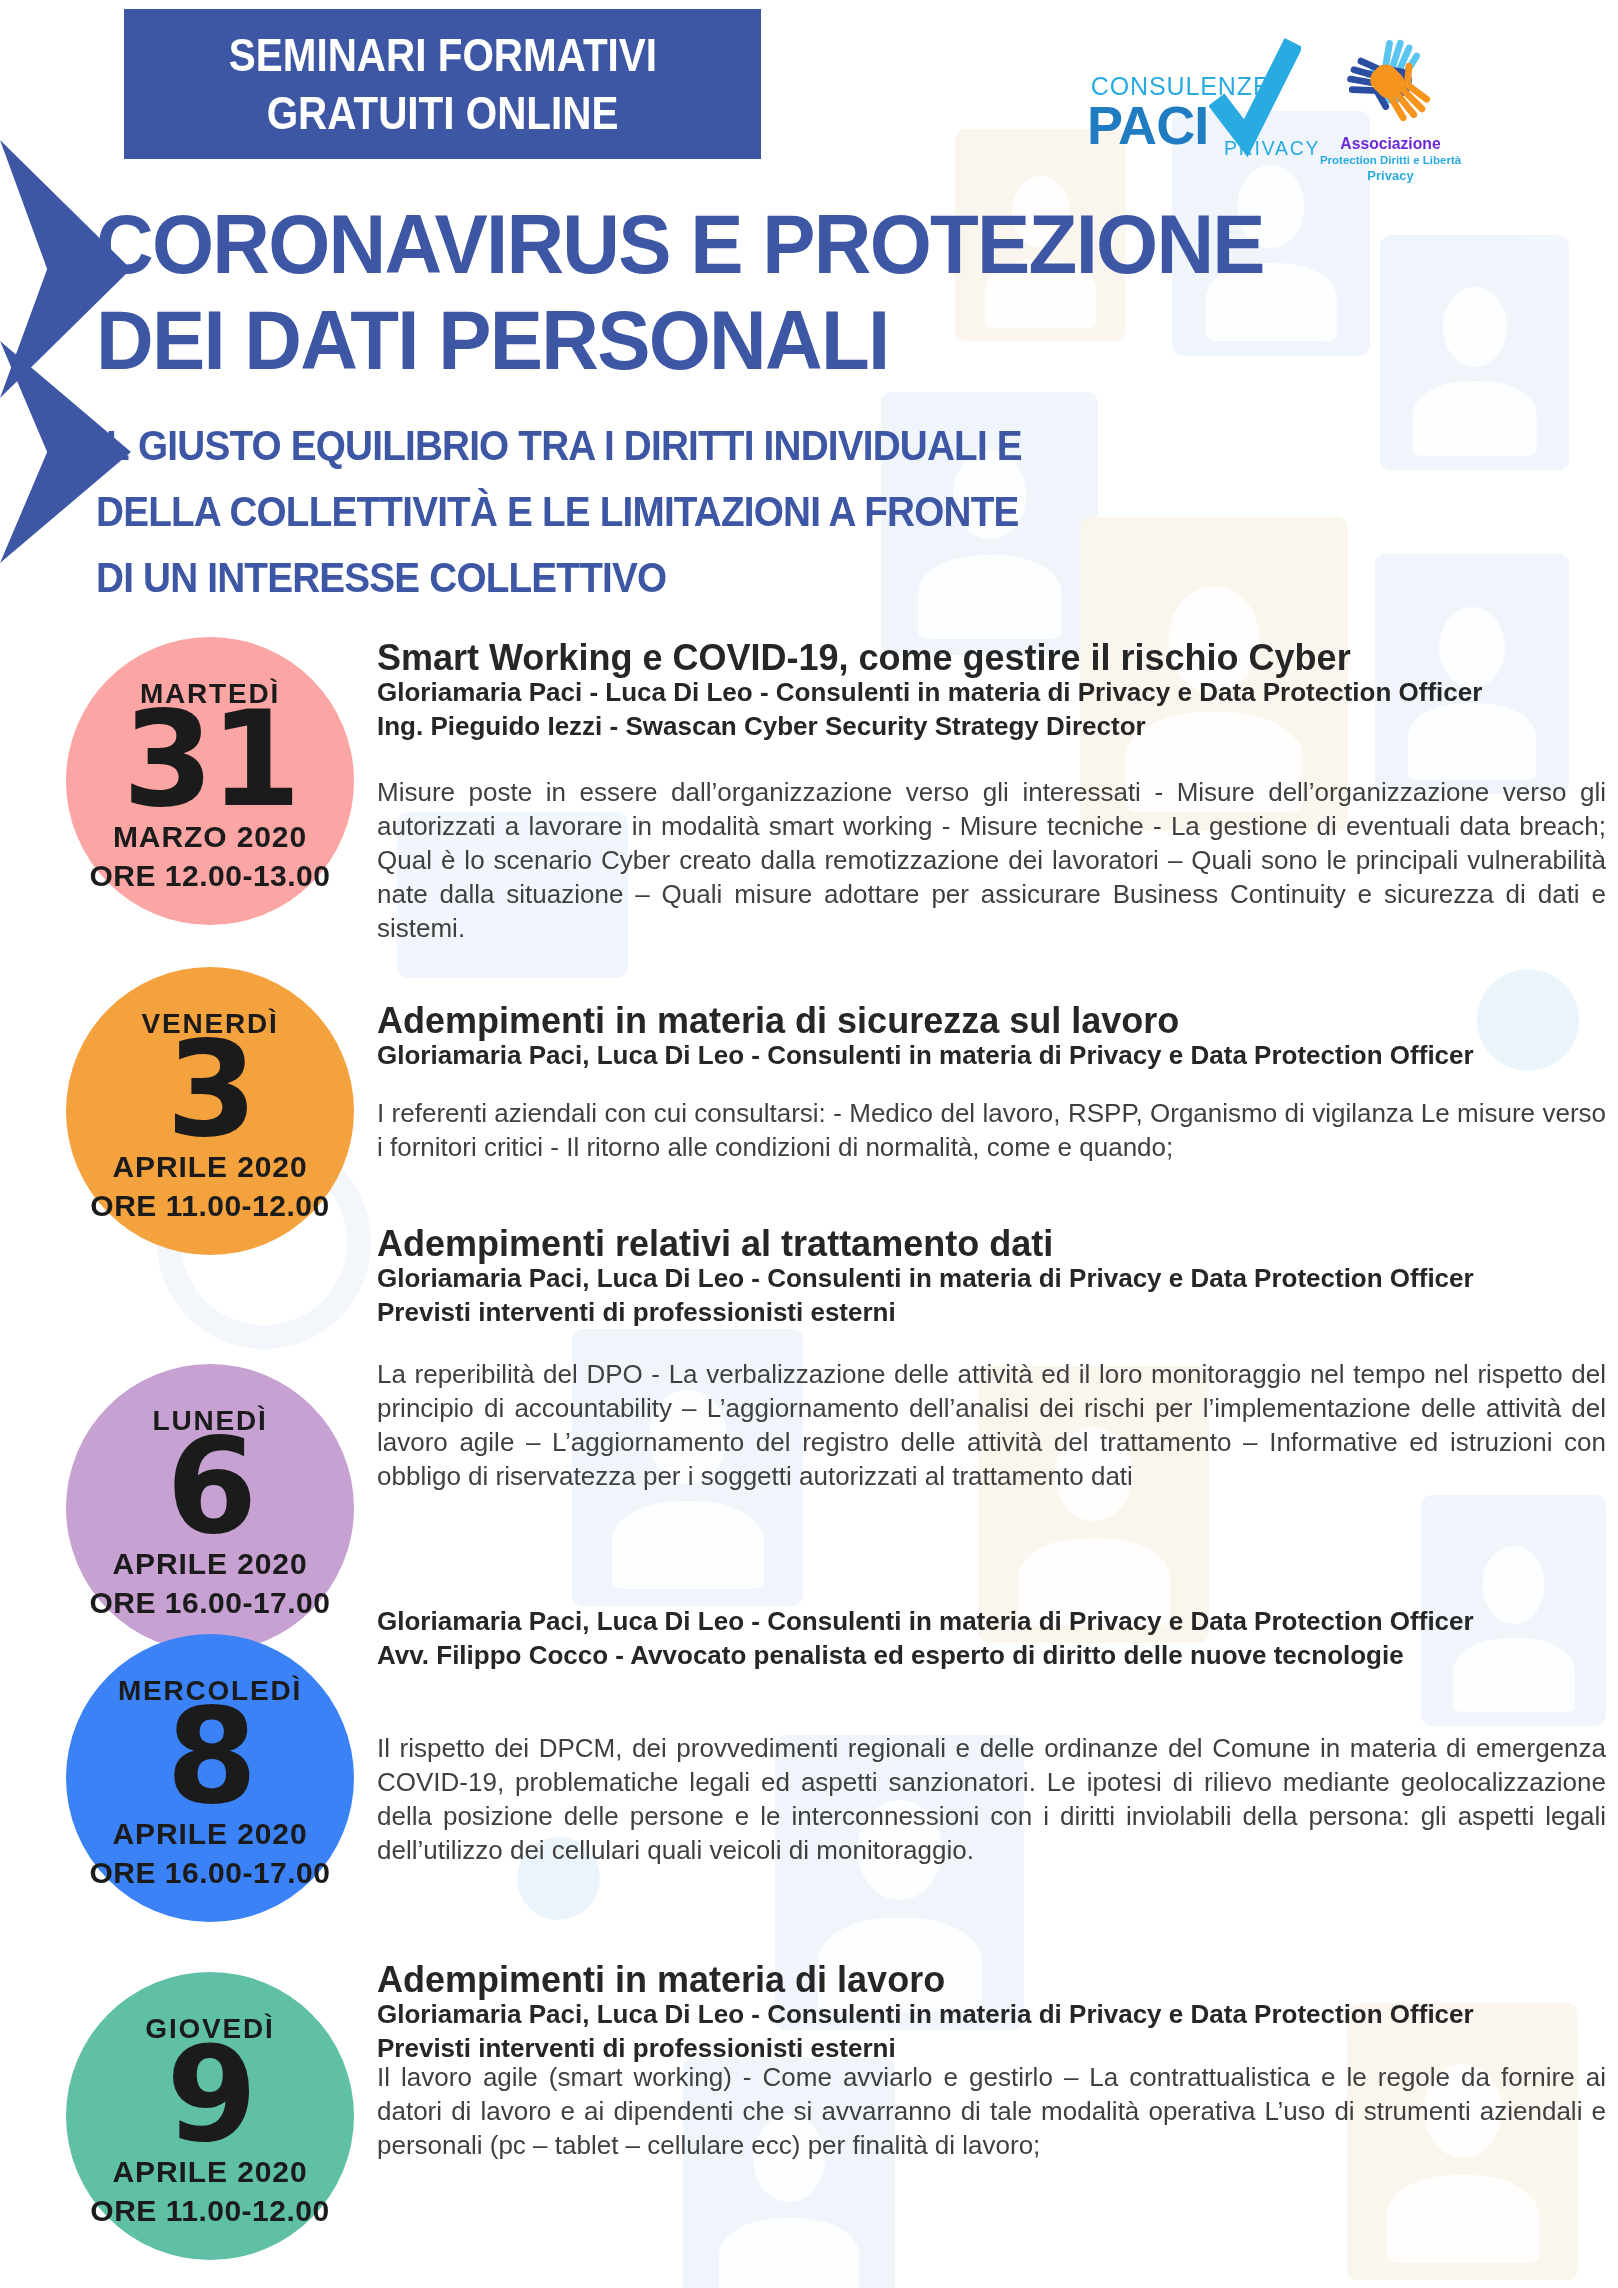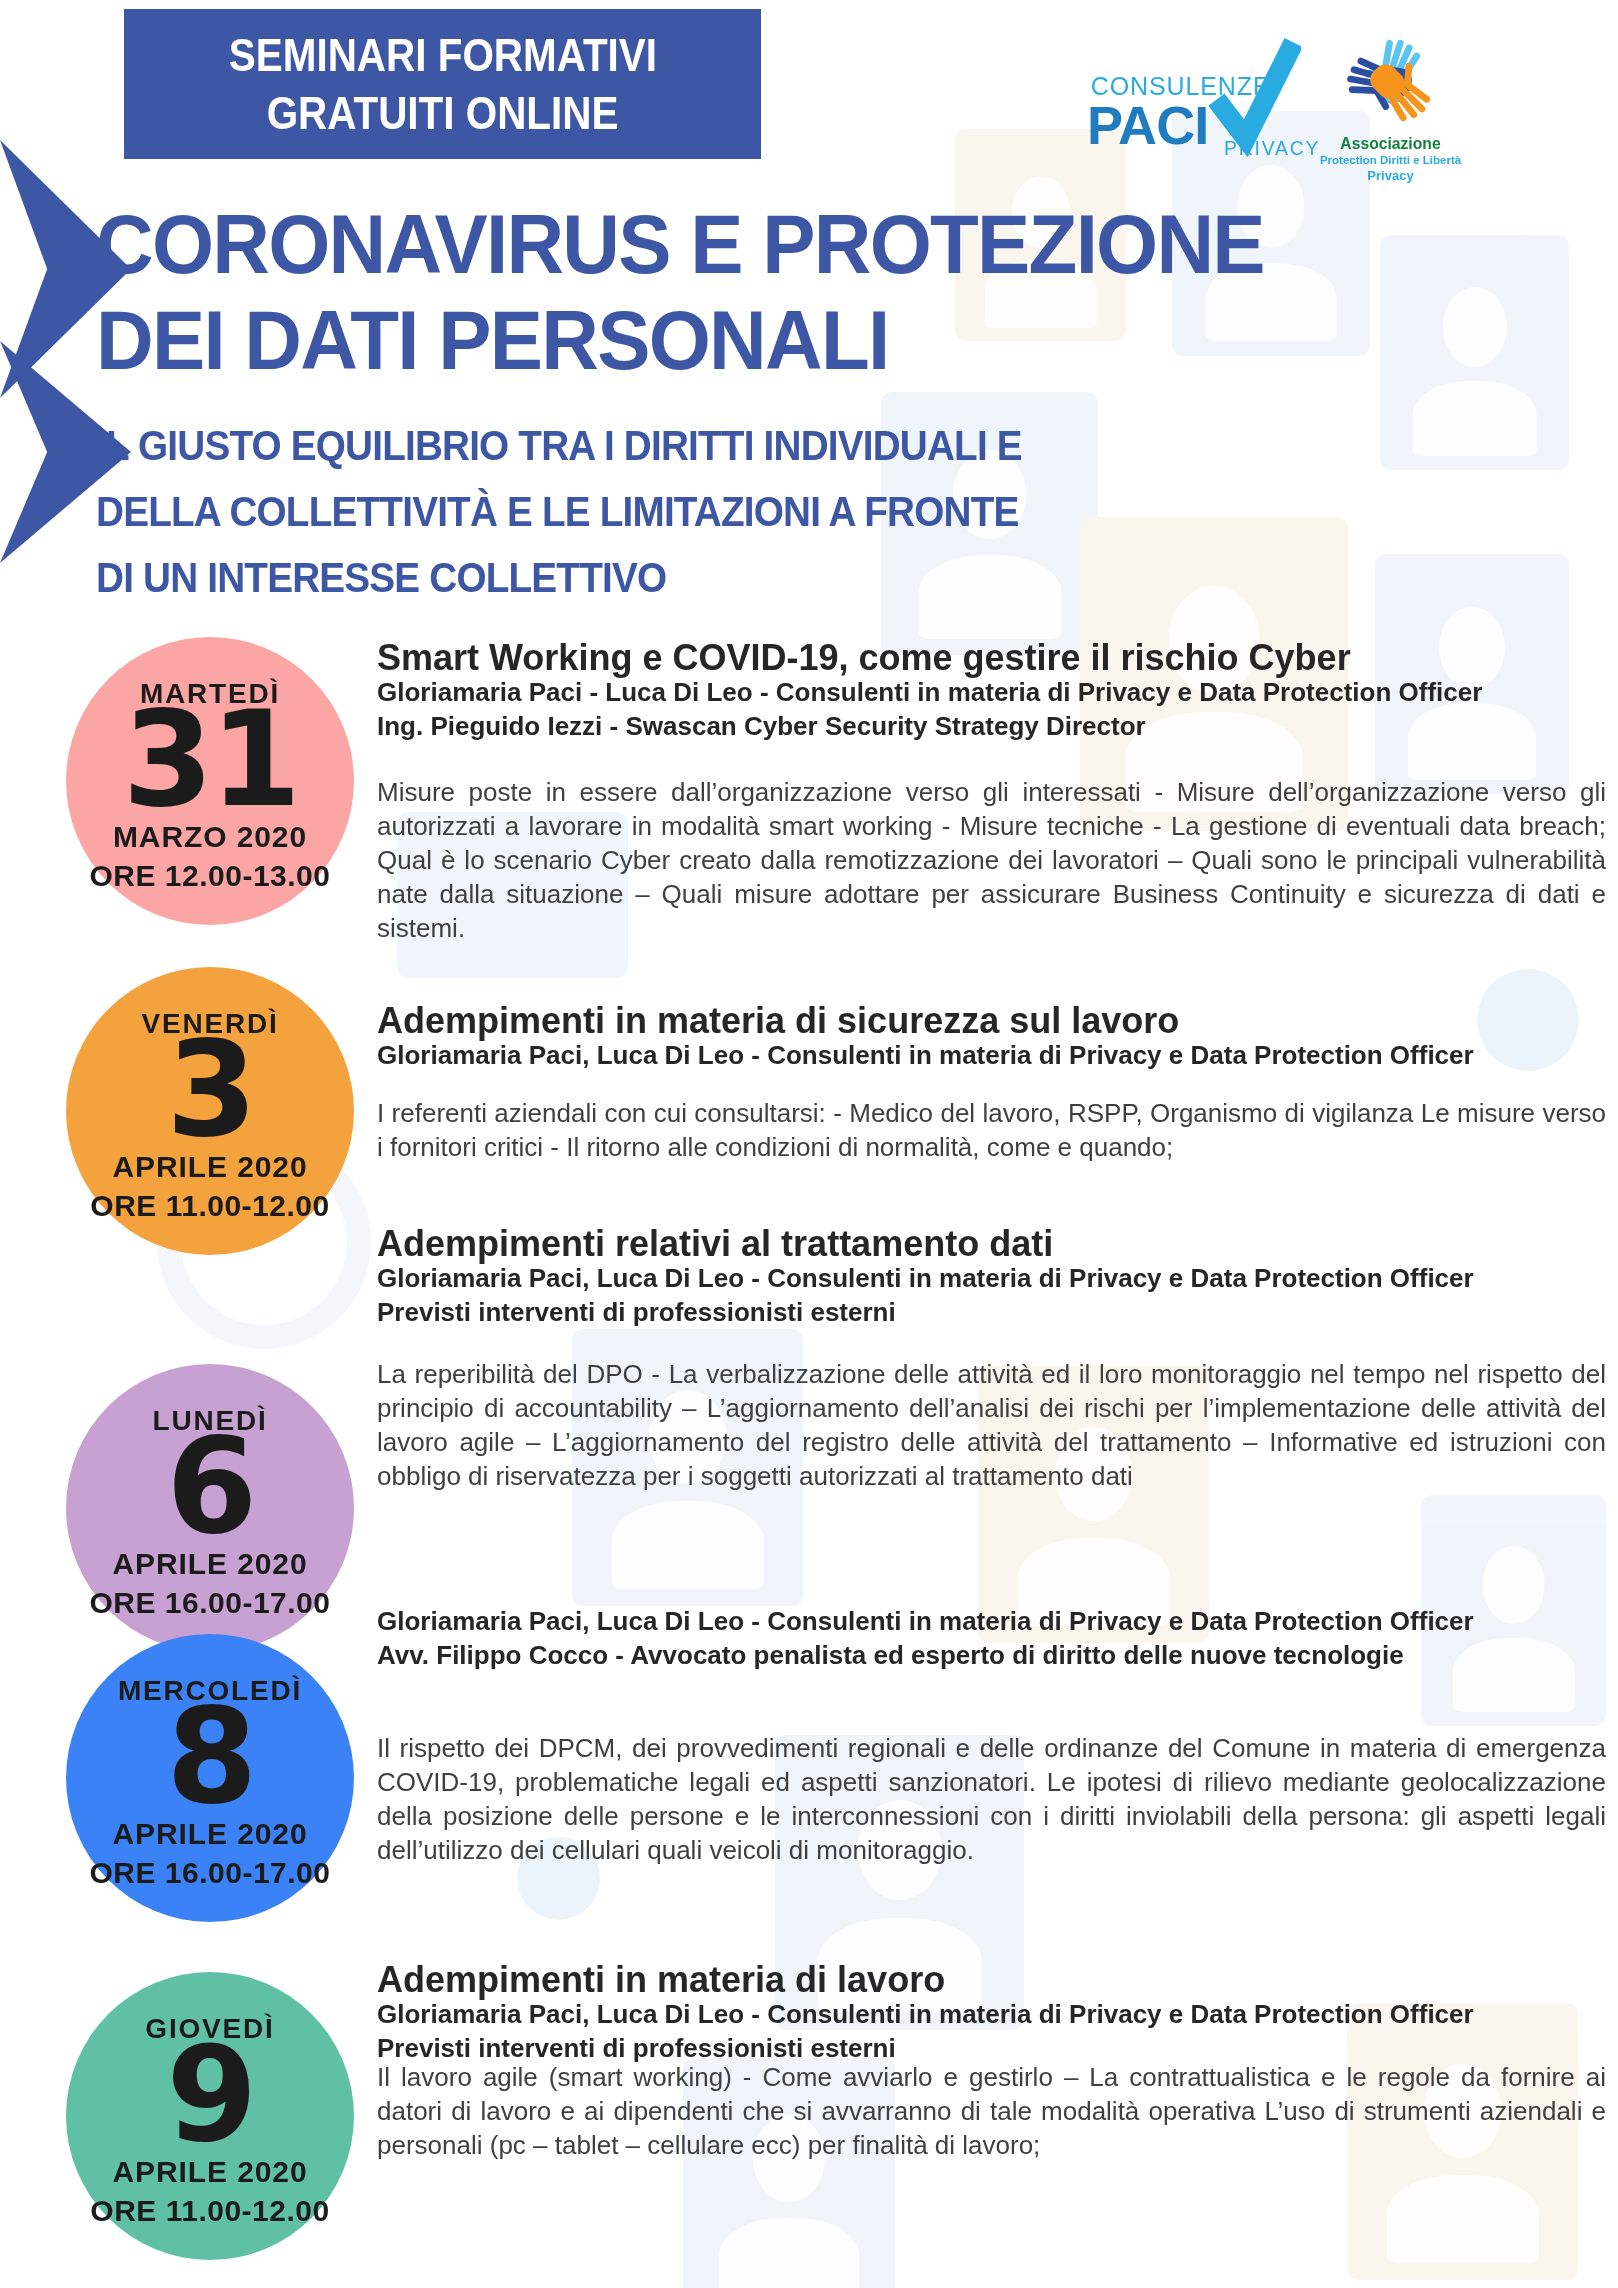--- a/index.html
+++ b/index.html
@@ -41,21 +41,21 @@
   
   .paci-logo { position:absolute; left:1087px; top:48px; width:240px; height:120px; z-index:2; }
   .paci-consulenze { position:absolute; left:3.7px; top:24px; font-size:25px; color:#29abe2; letter-spacing:0.9px; }
   .paci-main { position:absolute; left:0px; top:46px; font-size:54px; font-weight:bold; color:#1f7cc1; letter-spacing:-0.9px; }
   .paci-privacy { position:absolute; left:137px; top:89px; font-size:19.4px; color:#29abe2; letter-spacing:1.8px; }
   .paci-check { position:absolute; left:122px; top:-14.8px; }
 
   
   .assoc { position:absolute; left:1303px; top:16.6px; width:175px; text-align:center; z-index:2; }
   .assoc-hands { display:block; margin:0 auto; }
-  .assoc-l1 { font-size:15.7px; font-weight:bold; color:#15803d; line-height:18.5px; }
+  .assoc-l1 { font-size:15.7px; font-weight:bold; color:#6d28d9; line-height:18.5px; }
   .assoc-l2 { font-size:11.5px; font-weight:bold; color:#29abe2; line-height:14.8px; }
   .assoc-l3 { font-size:13px; font-weight:bold; color:#29abe2; line-height:15.7px; }
 
   
   .date-circle { position:absolute; left:66px; width:288px; height:288px; border-radius:50%;
       color:#1b1b1b; text-align:center; z-index:2; }
   .c0 { background:#fca5a5; } .c1 { background:#f4a23e; } .c2 { background:#c6a1d1; }
   .c3 { background:#3b82f6; } .c4 { background:#5fc0a5; }
   .dc-day   { position:absolute; top:41px;  width:100%; font-size:28px; font-weight:bold; letter-spacing:1.8px; }
   .dc-num   { position:absolute; top:57px;  width:100%; font-size:131px; font-weight:bold; line-height:1;

